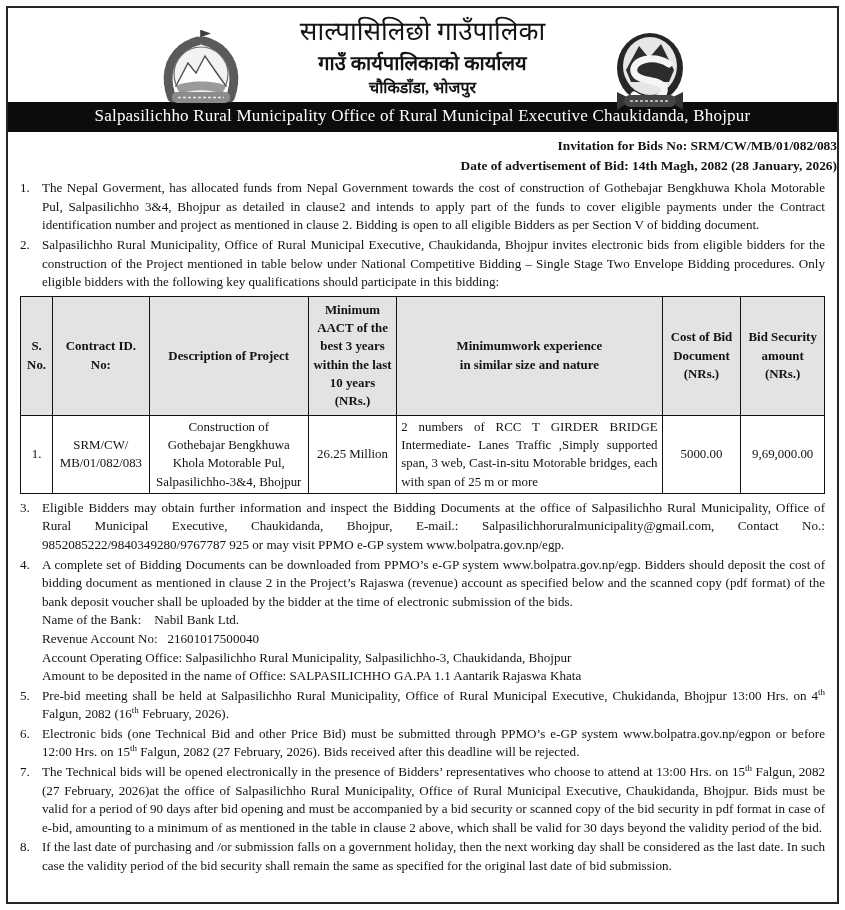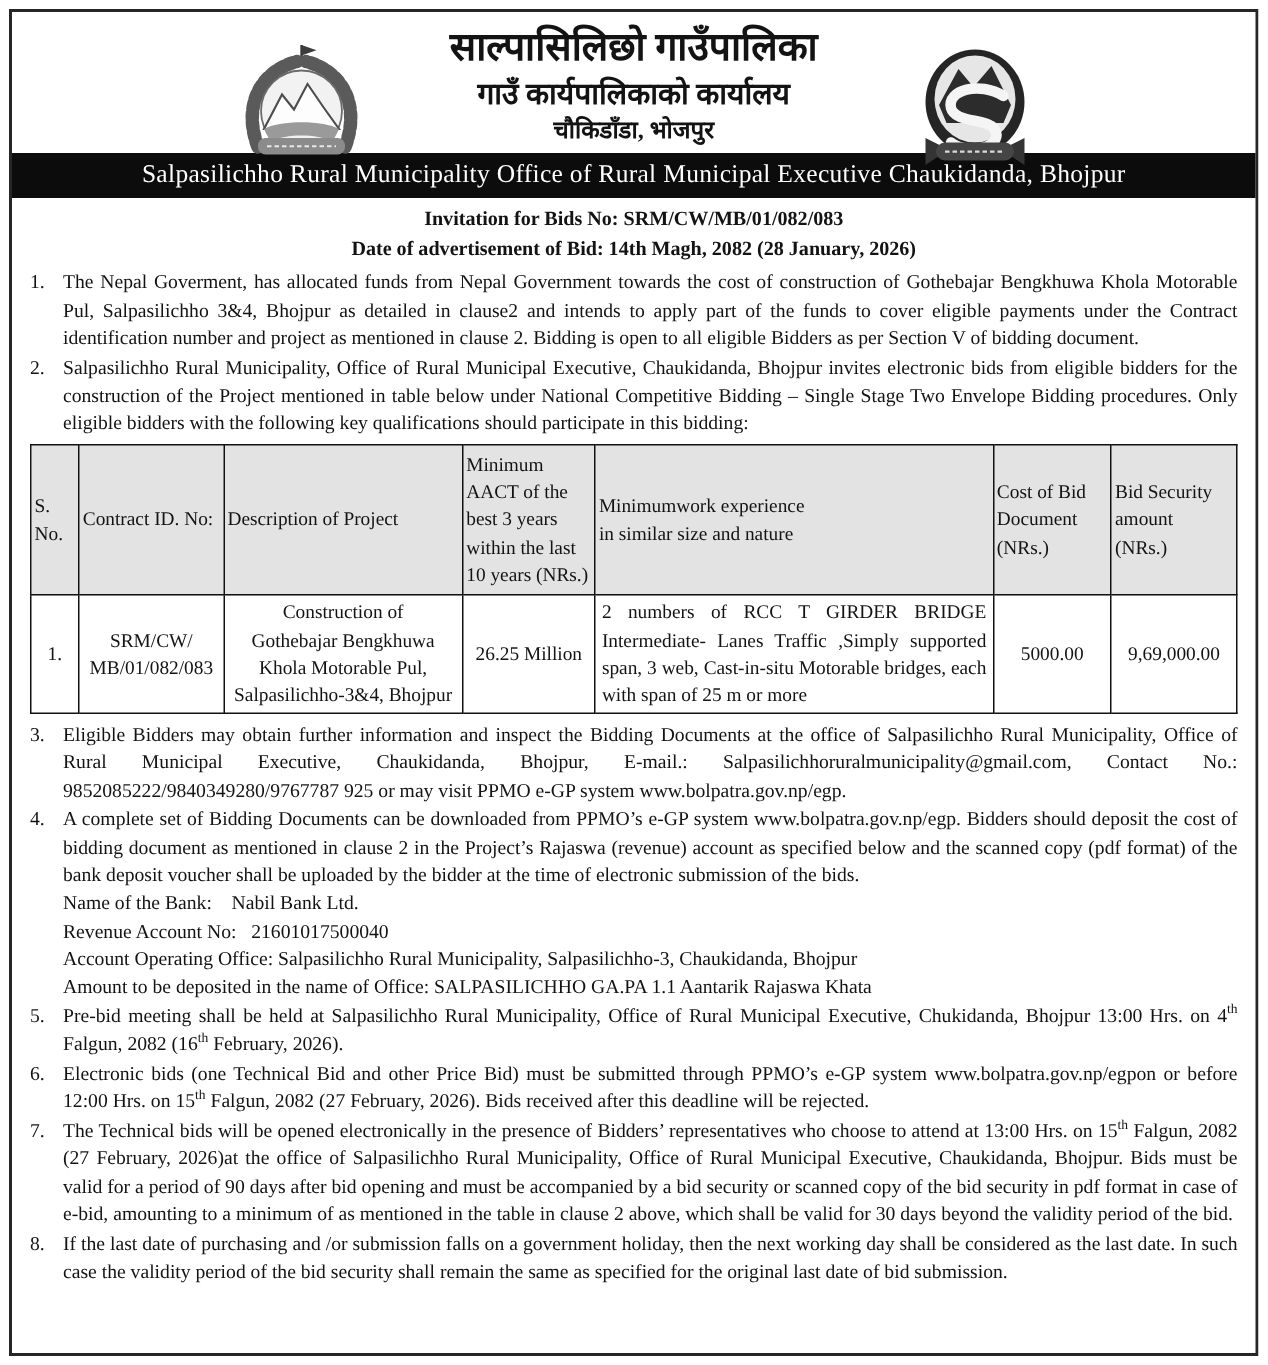--- a/index.html
+++ b/index.html
@@ -8,48 +8,48 @@
     background:#fff;border:6px solid #fff;outline:none;position:relative;
     font-family:"Liberation Serif","DejaVu Serif",serif;color:#131313;
     overflow:hidden;
   }
   .frame{
     box-sizing:border-box;width:100%;height:100%;
     border:2px solid #262626;background:#fff;
   }
   
   .masthead{position:relative;text-align:center;padding:8px 0 4px;}
-  .np1{font-size:26px;font-weight:bold;line-height:1.25;}
+  .np1{font-size:26px;font-weight:normal;line-height:1.25;}
   .np2{font-size:20px;font-weight:bold;line-height:1.3;margin-top:1px;}
   .np3,.np4{font-size:16px;font-weight:bold;line-height:1.35;margin-top:1px;}
   .logo{position:absolute;top:20px;}
   .logo.left{left:150px;}
   .logo.right{right:146px;top:22px;}
   
   .banner{
     background:#0c0c0c;color:#fff;text-align:center;font-weight:normal;
     font-size:17px;padding:4px 6px 6px;letter-spacing:.2px;
   }
   
-  .invite{text-align:center;font-weight:bold;font-size:13.4px;margin:4px 0 3px;line-height:1.5;}
+  .invite{text-align:right;font-weight:bold;font-size:13.4px;margin:4px 0 3px;line-height:1.5;}
   
   .clauses{padding:0 12px 4px;font-size:13.1px;line-height:1.42;text-align:justify;}
   .clause{display:flex;margin:0 0 1px;}
   .clause .num{flex:0 0 22px;text-align:left;}
   .clause .body{flex:1;}
   .bank-block{margin-top:1px;text-align:left;}
   .bank-line{white-space:pre-wrap;}
   
   table.bid{
     width:100%;border-collapse:collapse;margin:4px 0 5px;
     font-size:12.9px;line-height:1.42;
   }
   table.bid th,table.bid td{border:1.5px solid #111;vertical-align:middle;padding:2px 4px;}
   table.bid th{
-    background:#e3e3e3;font-weight:normal;white-space:pre-line;
+    background:#e3e3e3;font-weight:bold;text-align:center;white-space:pre-line;
     padding:4px 2px;
   }
   td.c-center{text-align:center;white-space:pre-line;}
   td.c-just{text-align:justify;}
   sup{font-size:9px;line-height:0;}
 </style>
 </head>
 <body>
 
 <div class="page">

